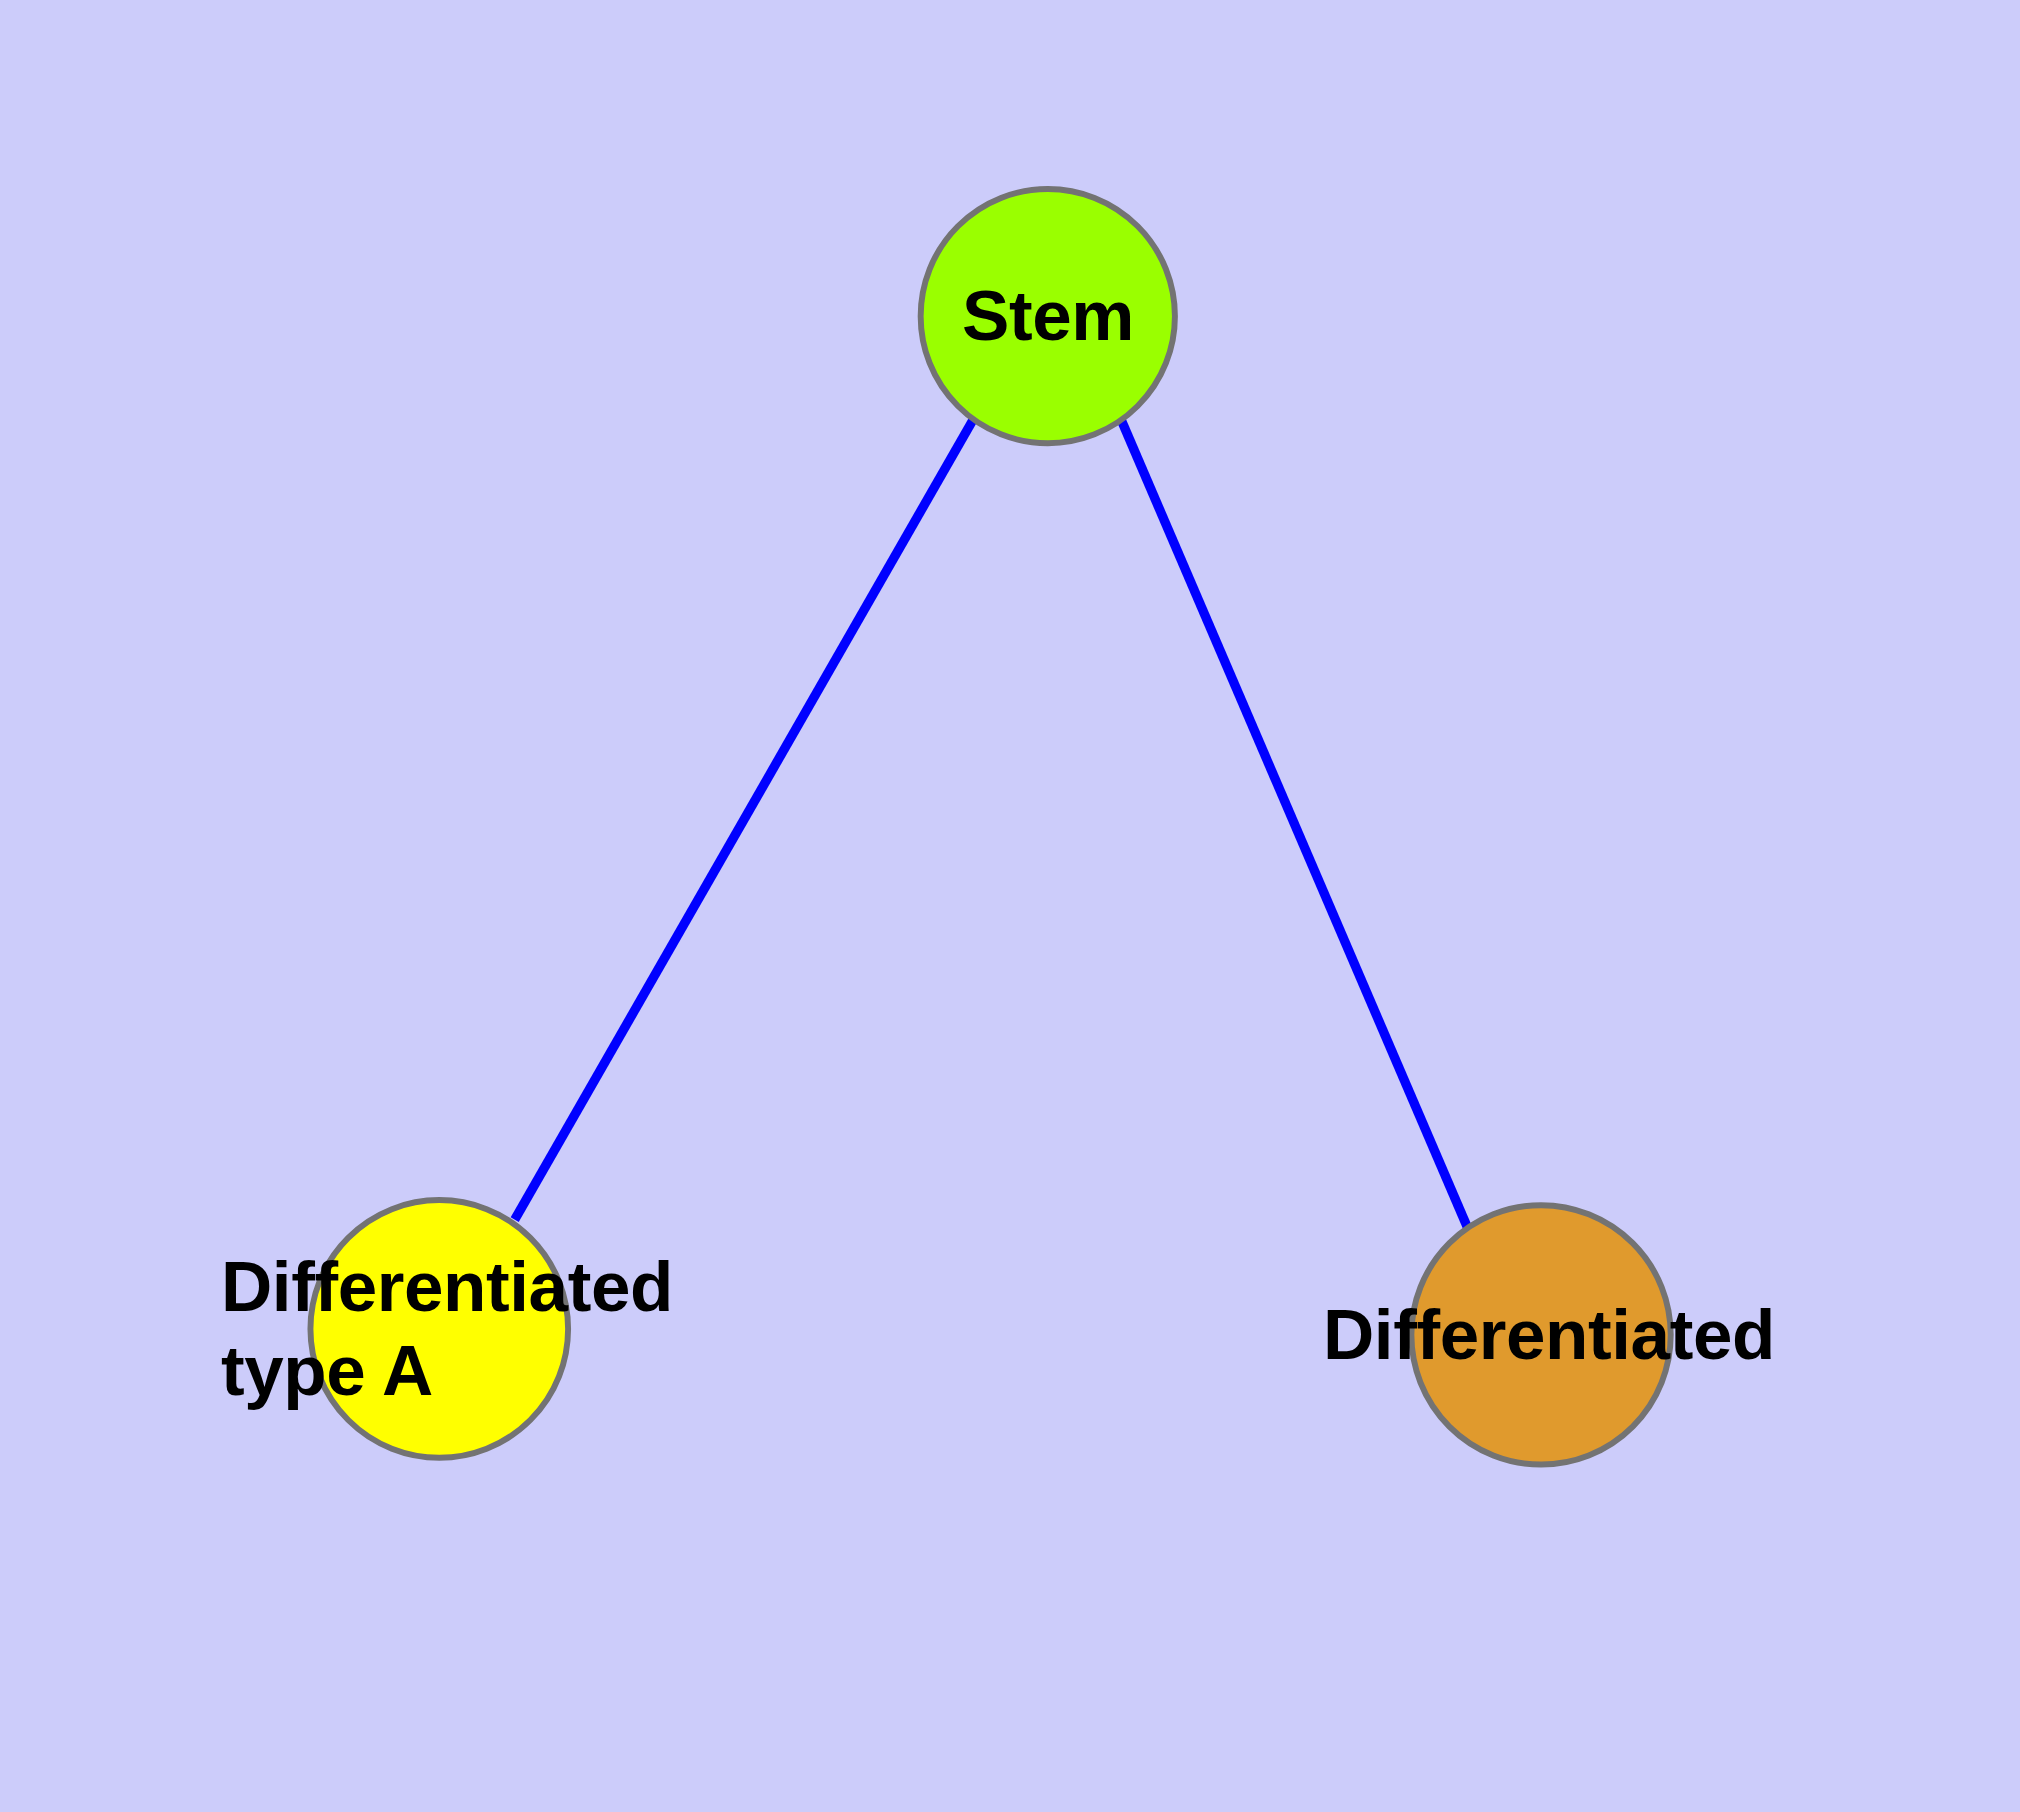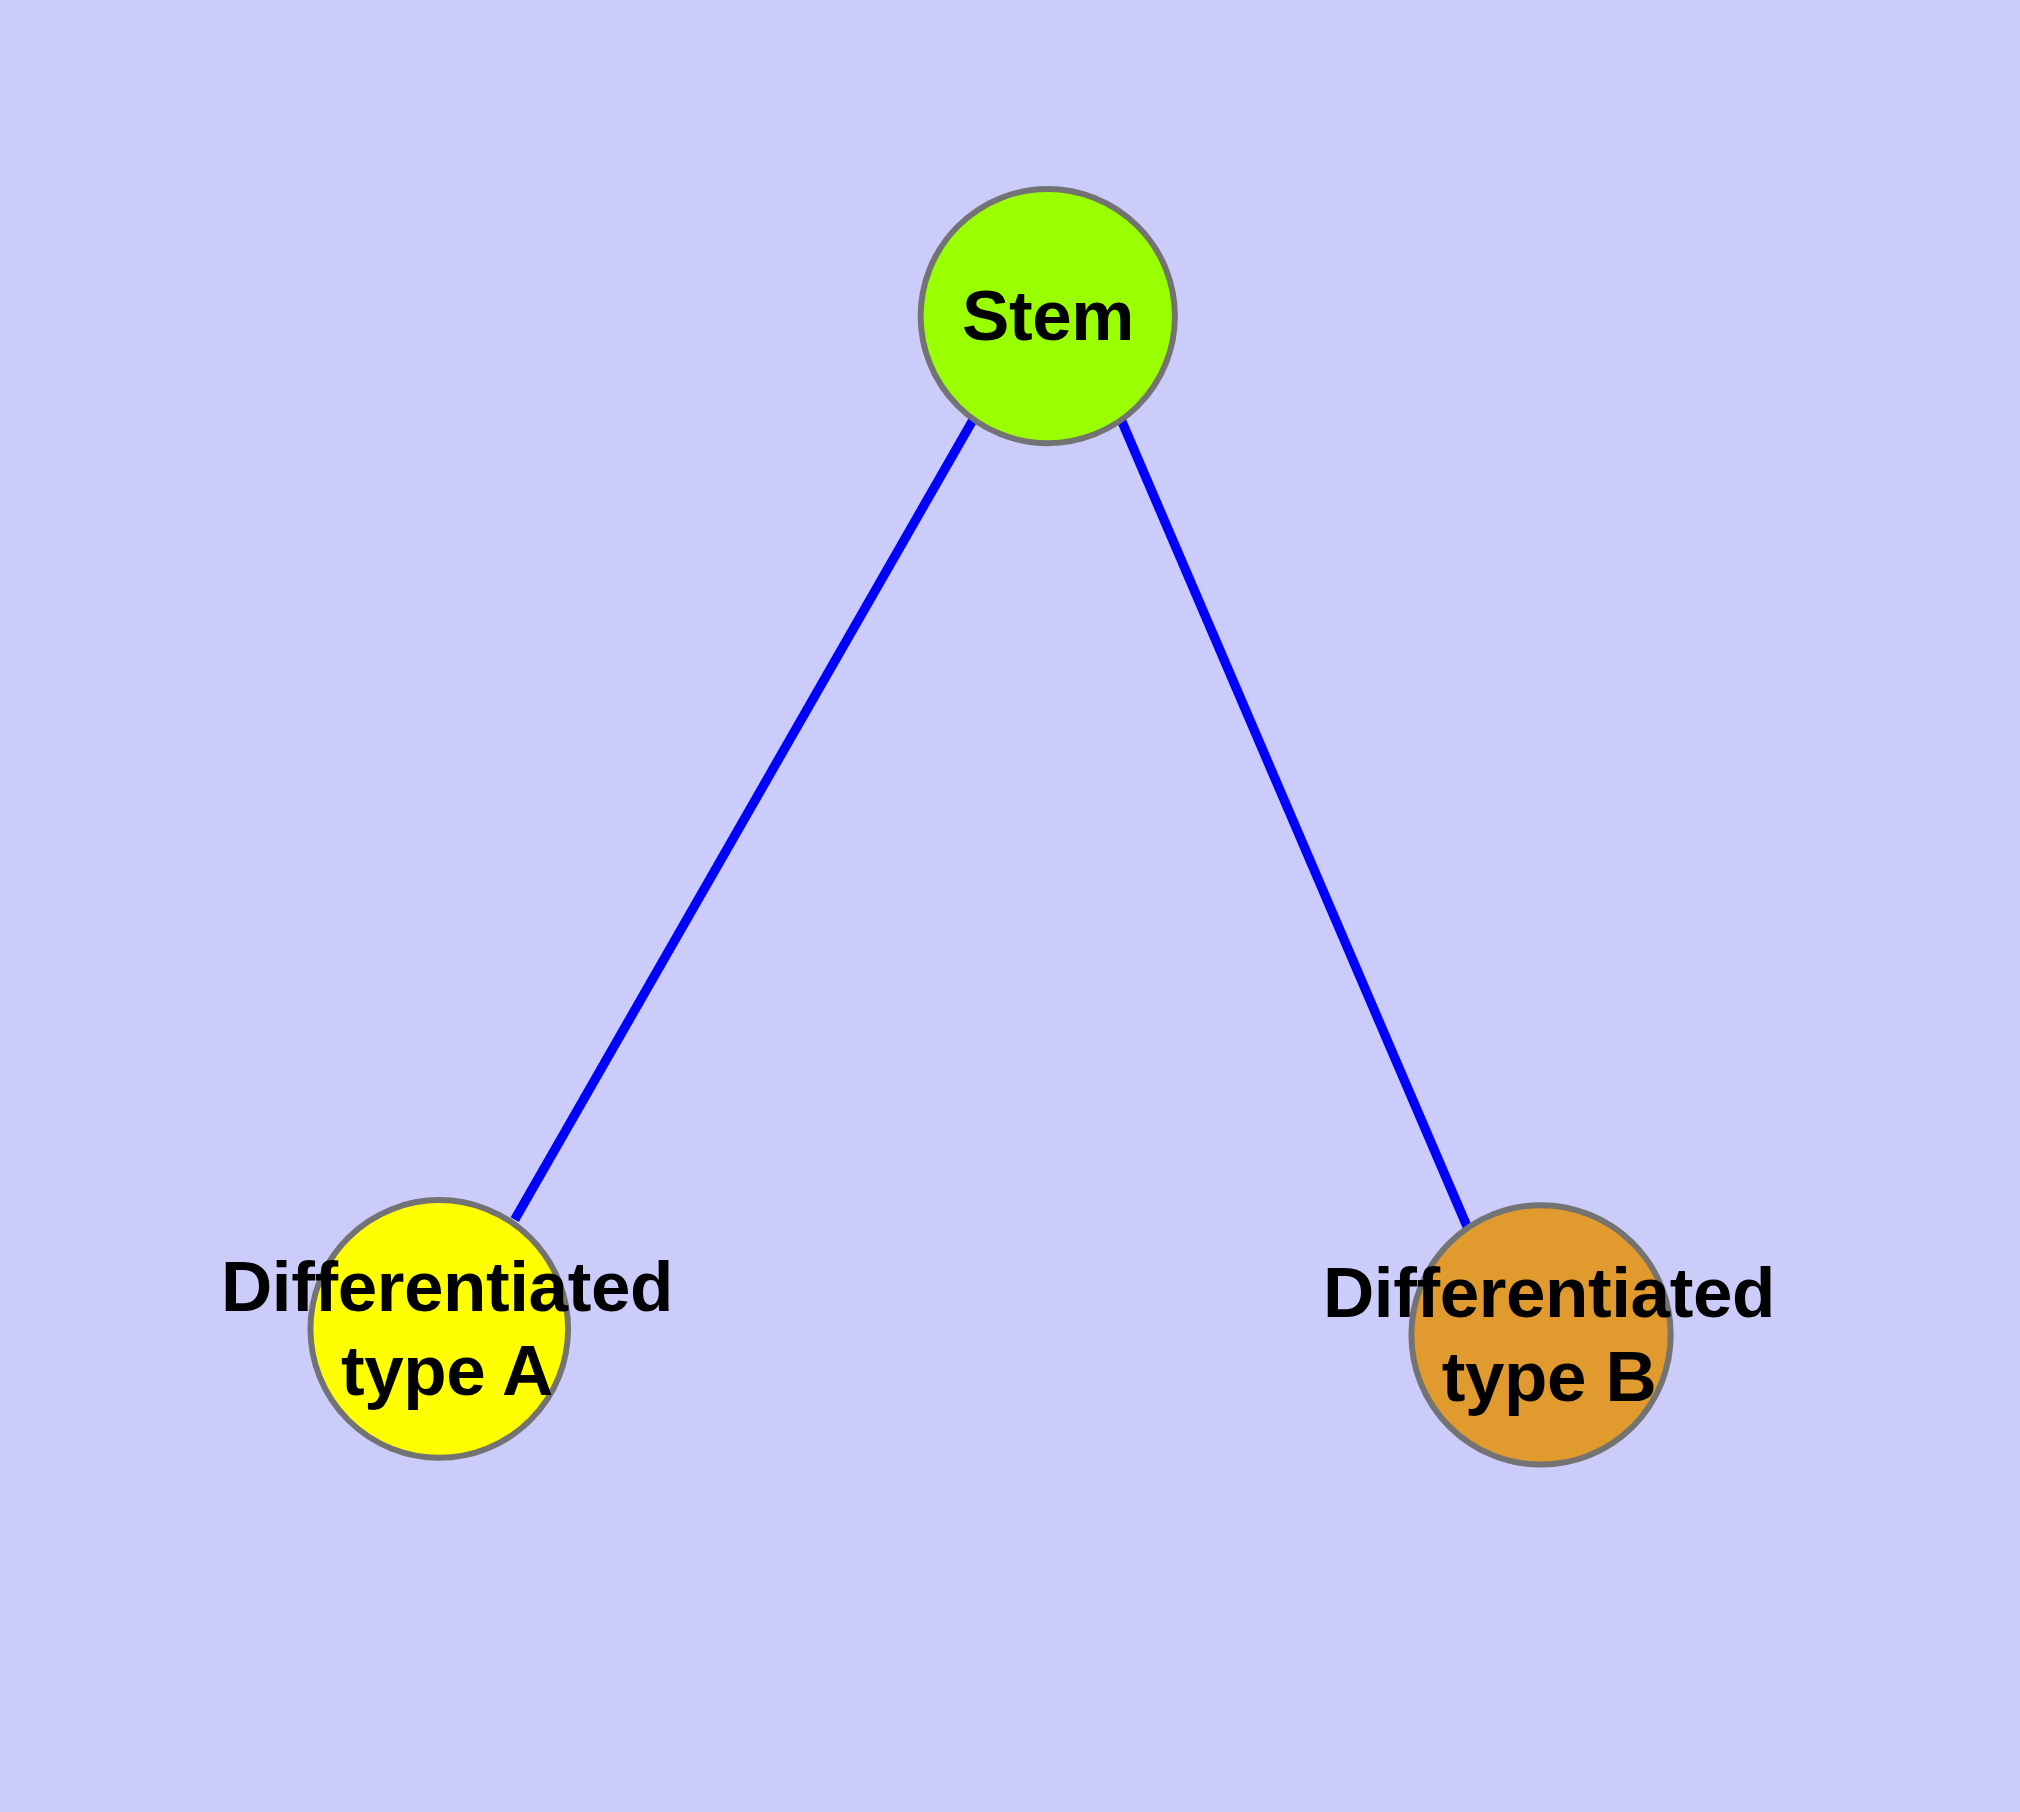--- a/index.html
+++ b/index.html
@@ -23,21 +23,20 @@
     position: absolute;
     left: 0;
     top: 0;
     width: 2021px;
     height: 1812px;
   }
   .node-label {
     position: absolute;
     color: #000000;
     font-weight: bold;
-    text-align: center;
     white-space: pre;
     line-height: 1.18;
     letter-spacing: -0.4px;
     pointer-events: none;
     transform: translate(-50%, -50%);
   }
   .label-stem { font-size: 71px; }
   .label-child { font-size: 71px; margin-left: 8px; }
 </style>
 </head>
@@ -55,17 +54,17 @@
     <g id="node-layer">
         <circle cx="1236" cy="373" r="150" fill="#9aff00" stroke="#737373" stroke-width="7"></circle>
         <circle cx="518" cy="1568" r="152" fill="#ffff00" stroke="#737373" stroke-width="7"></circle>
         <circle cx="1818" cy="1575" r="153" fill="#e09a2d" stroke="#737373" stroke-width="7"></circle>
       </g>
   </svg>
 
   <div id="label-layer">
       <div class="node-label label-stem" style="left: 1048px; top: 316px; color: rgb(0, 0, 0);"><div>Stem</div></div>
       <div class="node-label label-child" style="left: 439px; top: 1329px; color: rgb(0, 0, 0);"><div>Differentiated</div><div>type A</div></div>
-      <div class="node-label label-child" style="left: 1541px; top: 1335px; color: rgb(0, 0, 0);"><div>Differentiated</div><div>type B</div></div>
+      <div class="node-label label-child" style="left: 1541px; top: 1335px; color: rgb(0, 0, 0);"><div>Differentiated</div></div>
     </div>
 
 </div>
 
 
 </body></html>

